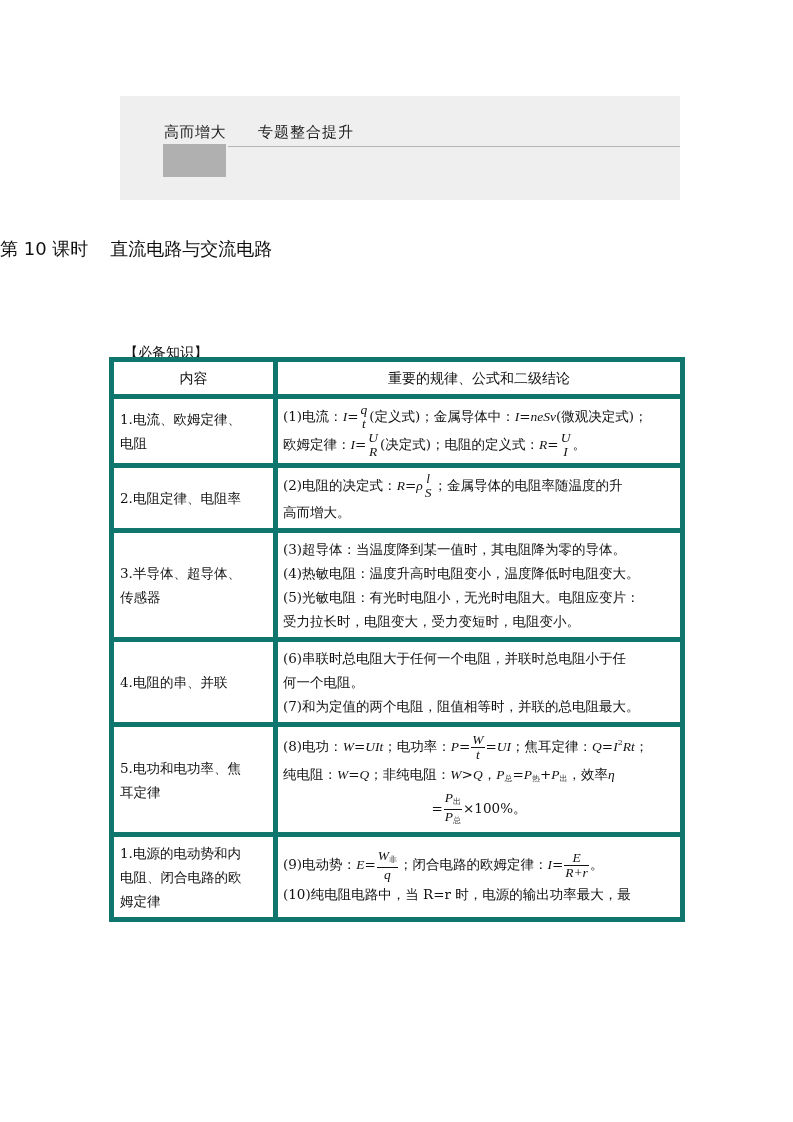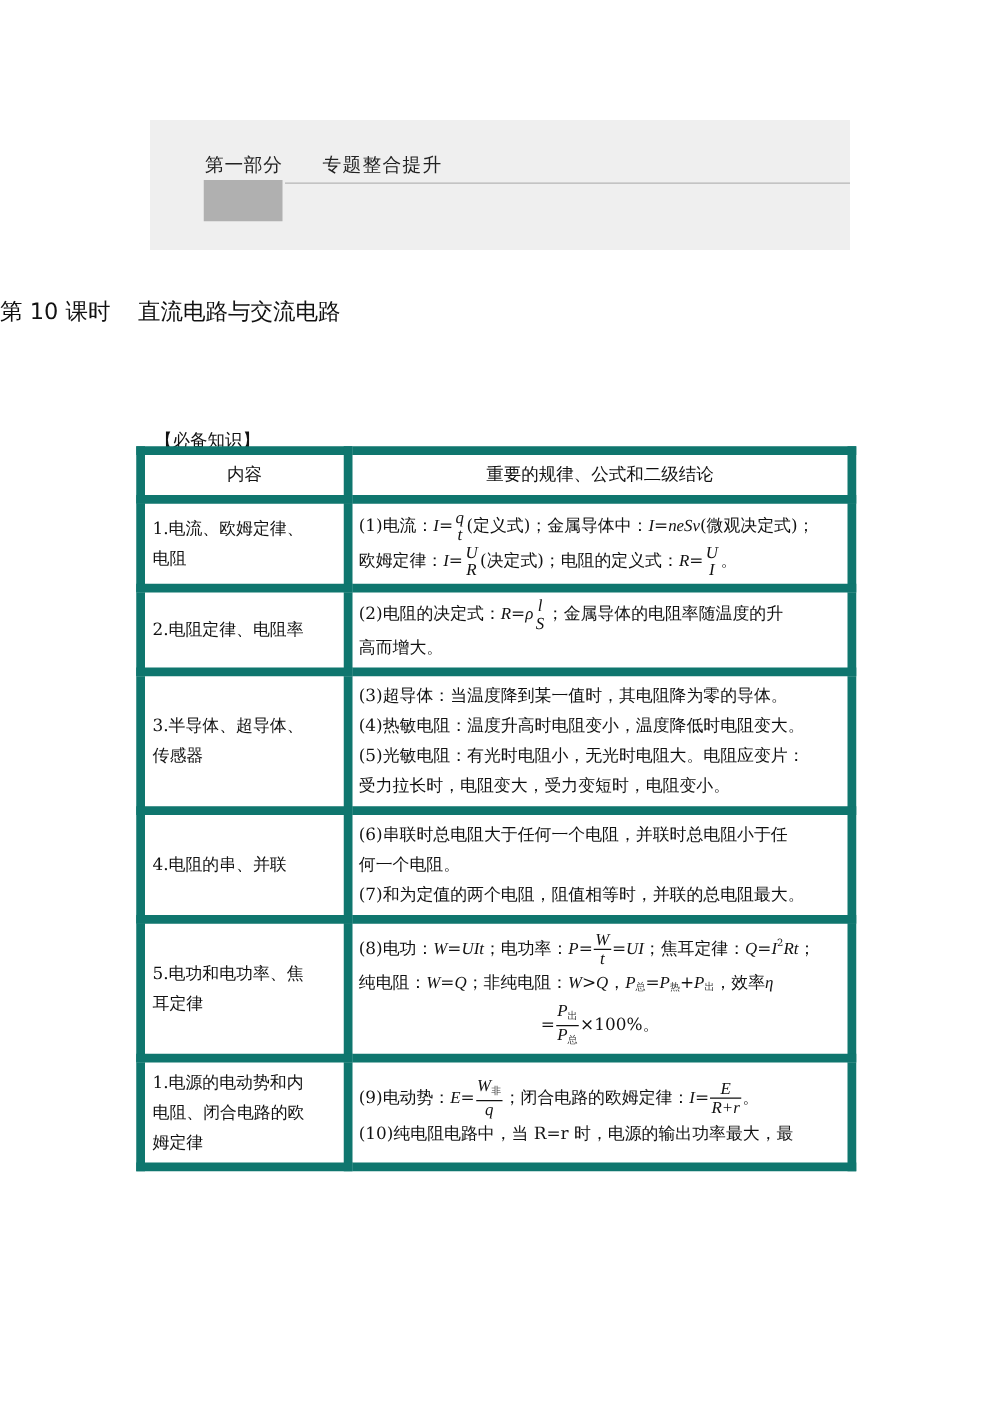--- a/index.html
+++ b/index.html
@@ -20,40 +20,40 @@
 
   .lesson-title { position:absolute; left:0; width:793px; top:237px; 
                   font-family:"DejaVu Sans", sans-serif; font-size:18px; color:#111; }
   .lesson-title .gap { display:inline-block; width:22px; }
 
   .section-tag { position:absolute; left:124px; top:300px; font-family:"DejaVu Sans", sans-serif;
                  font-size:14px; color:#111;margin-top:44px; }
 
   table.kt { position:absolute; left:109px; top:357px; width:576px; border-collapse:collapse;
              font-size:13.5px; line-height:24px; }
-  table.kt td, table.kt th { border:7px solid #0f766e; padding:4px 5px; vertical-align:middle; }
+  table.kt td, table.kt th { border:5px solid #0f766e; padding:4px 5px; vertical-align:middle; }
   table.kt th { font-family:"DejaVu Sans", sans-serif; font-weight:normal; font-size:14px;
                 height:24px; text-align:center; }
   table.kt td.c1 { width:148px; padding-left:6px; }
   table.kt td.c1.center { text-align:left; }
   .line { display:block; white-space:nowrap; }
   .center-line { text-align:center; }
   i.v { font-family:"Liberation Serif", serif; font-style:italic; }
   .frac { display:inline-block; vertical-align:middle; text-align:center; line-height:14px; margin:0 1px; }
   .frac .num { display:block; font-family:"Liberation Serif", serif; font-style:italic; padding:0 1px; }
   .frac .den { display:block; font-family:"Liberation Serif", serif; font-style:italic; padding:0 1px; }
   .frac.bar .num { border-bottom:1px solid #111; }
   .sub { font-size:8px; font-style:normal; vertical-align:-2px; color:#333; }
   .sup { font-size:8px; vertical-align:6px; }
 </style>
 </head>
 <body>
 
 <div class="banner">
-  <div class="part">第一部分</div>
+  <div class="part">高而增大</div>
   <div class="part-sub">专题整合提升</div>
   <div class="rule"></div>
   <div class="block"></div>
 </div>
 
 <div class="lesson-title">
   <span>第 10 课时</span><span class="gap"></span><span>直流电路与交流电路</span>
 </div>
 
 <div class="section-tag">【必备知识】</div>

